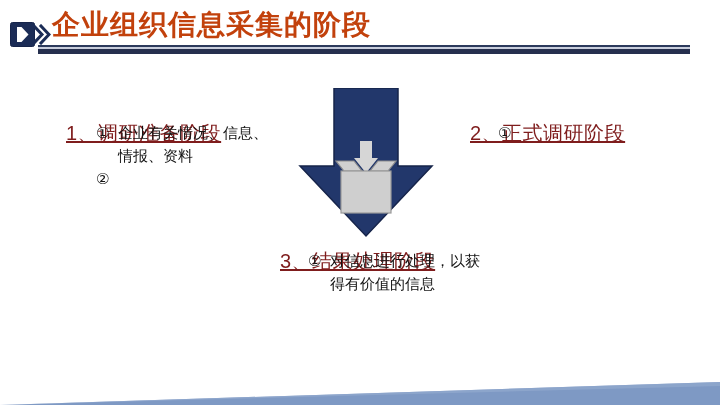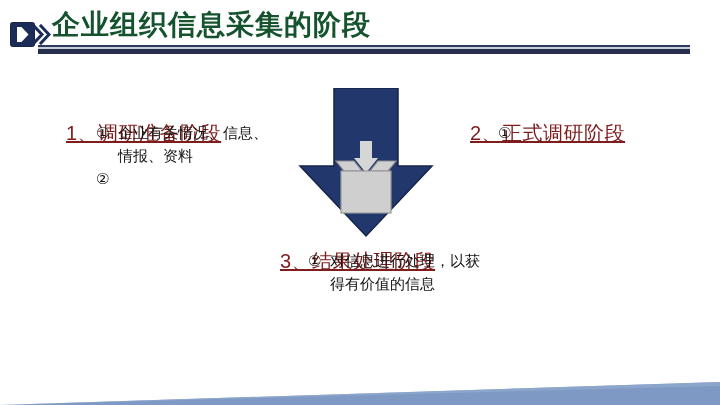--- a/index.html
+++ b/index.html
@@ -39,21 +39,21 @@
     top: 24px;
     width: 18px;
     height: 21px;
   }
   #page-title {
     position: absolute;
     left: 52px;
     top: 6px;
     font-size: 28px;
     font-weight: bold;
-    color: #14532d;
+    color: #c2410c;
     letter-spacing: 1px;
     line-height: 38px;
     white-space: nowrap;
   }
   #title-rule-thin {
     position: absolute;
     left: 38px;
     top: 45px;
     width: 652px;
     height: 2px;

